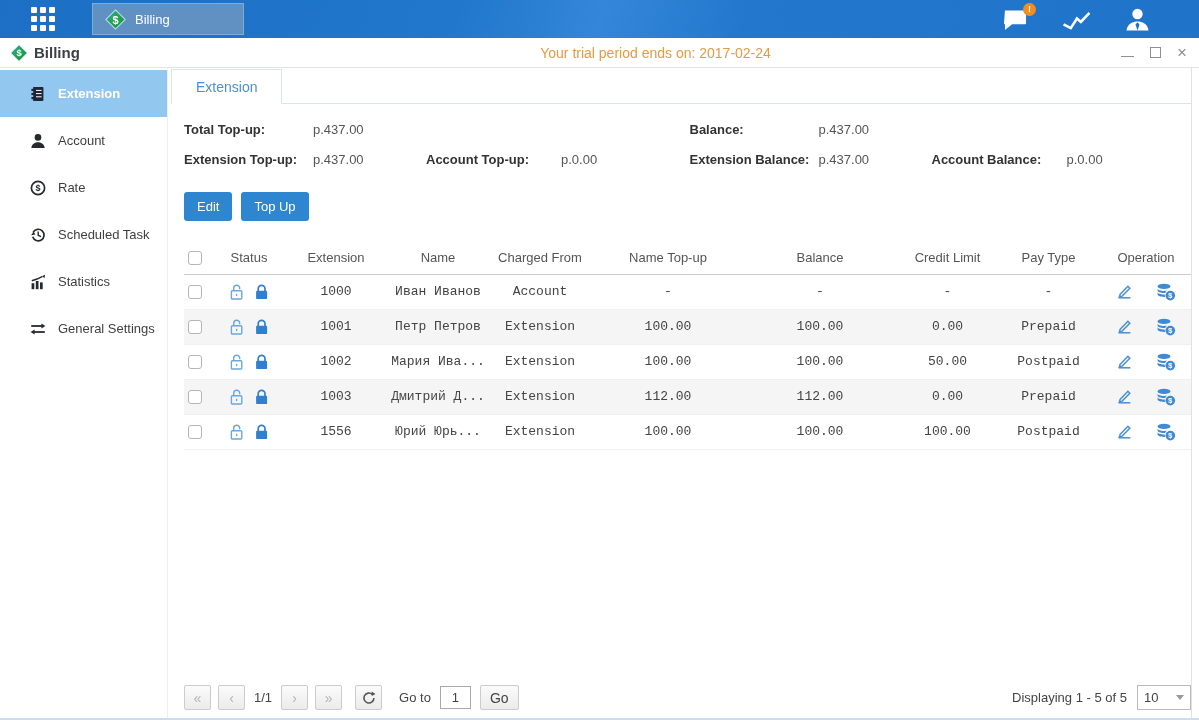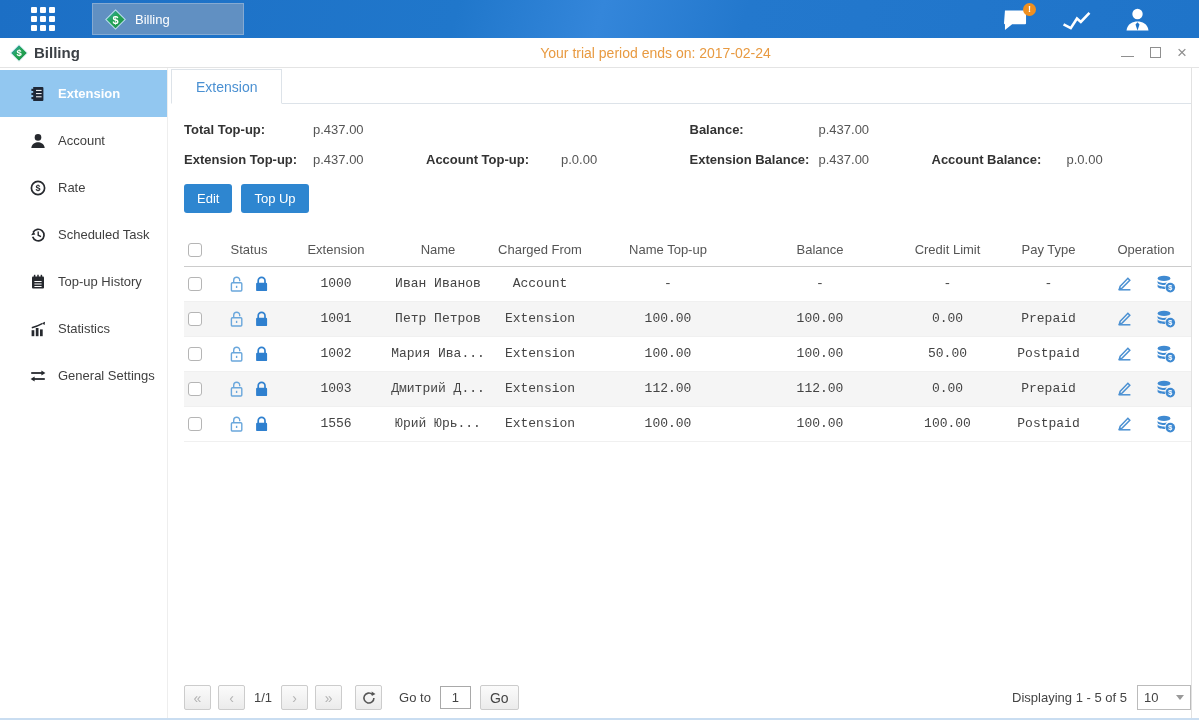--- a/index.html
+++ b/index.html
@@ -45,21 +45,21 @@
   
   .summary { display:flex; margin:18px 0 2px 13px; }
   .sum-col { width:50.2%; }
   .sum-col.right { width:auto; flex:1; }
   .sum-row { display:grid; grid-template-columns:129px 113px 122px auto; align-items:center; margin-bottom:15px; }
   .sum-row.r2 { grid-template-columns:129px 113px 135px auto; }
   .sum-label { font-size:13px; font-weight:bold; color:#333; }
   .sum-value { font-size:13px; color:#555; }
 
   
-  .actions { margin:0 0 20px 13px; display:flex; gap:9px; }
+  .actions { margin:8px 0 20px 13px; display:flex; gap:9px; }
   .btn-blue { background:#2e86d0; color:#fff; border:none; border-radius:3px; font-size:13px;
     font-family:"Liberation Sans",sans-serif; padding:7px 13px; cursor:pointer; }
 
   
   table { border-collapse:collapse; table-layout:fixed; width:calc(100% - 13px); margin-left:13px; }
   th { font-weight:normal; color:#555; font-size:13px; height:33px; border-bottom:1px solid #ccc; text-align:center; }
   td { font-size:13px; color:#444; height:35px; text-align:center; border-bottom:1px solid #f0f0f0; overflow:hidden; white-space:nowrap;font-family:Liberation Mono, monospace; }
   tbody tr:nth-child(even) { background:#f5f5f5; }
   .cb { display:inline-block; width:14px; height:14px; border:1px solid #b5b5b5; border-radius:3px; background:#fff; vertical-align:middle; cursor:pointer; }
   th.col-cb, td.cell-cb { text-align:left; padding-left:4px; }
@@ -194,32 +194,20 @@
         </svg>
         <span>Rate</span>
       </div>
       <div class="side-item">
         <svg width="16" height="16" viewBox="0 0 16 16">
           <path d="M2.7 9.8a5.8 5.8 0 1 0 .4-4.4" fill="none" stroke="#26292e" stroke-width="1.7"></path>
           <polygon points="1.1,8.2 3.6,4.4 5.3,7.4" fill="#26292e"></polygon>
           <polyline points="8.2,4.6 8.2,8.2 11,9.6" fill="none" stroke="#26292e" stroke-width="1.4"></polyline>
         </svg>
         <span>Scheduled Task</span>
-      </div>
-      <div class="side-item">
-        <svg width="16" height="16" viewBox="0 0 16 16">
-          <rect x="2" y="2.6" width="12" height="12" rx="1" fill="#26292e"></rect>
-          <line x1="4.6" y1="0.8" x2="4.6" y2="4" stroke="#26292e" stroke-width="1.5"></line>
-            <line x1="8" y1="0.8" x2="8" y2="4" stroke="#26292e" stroke-width="1.5"></line>
-            <line x1="11.4" y1="0.8" x2="11.4" y2="4" stroke="#26292e" stroke-width="1.5"></line>
-          <line x1="4.4" y1="7.5" x2="11.6" y2="7.5" stroke="#fff" stroke-width="1"></line>
-            <line x1="4.4" y1="10" x2="11.6" y2="10" stroke="#fff" stroke-width="1"></line>
-            <line x1="4.4" y1="12.5" x2="11.6" y2="12.5" stroke="#fff" stroke-width="1"></line>
-        </svg>
-        <span>Top-up History</span>
       </div>
       <div class="side-item">
         <svg width="16" height="16" viewBox="0 0 16 16">
           <g fill="#26292e">
               <rect x="1.6" y="9.2" width="2.7" height="6"></rect>
               <rect x="5.8" y="7" width="2.7" height="8.2"></rect>
               <rect x="10" y="8.4" width="2.7" height="6.8"></rect>
             </g>
           <path d="M1.8 6.8 Q7 5.4 12.2 2.6" fill="none" stroke="#26292e" stroke-width="1.4"></path>
           <polygon points="15,0.8 14.6,4 11.8,2.2" fill="#26292e"></polygon>

